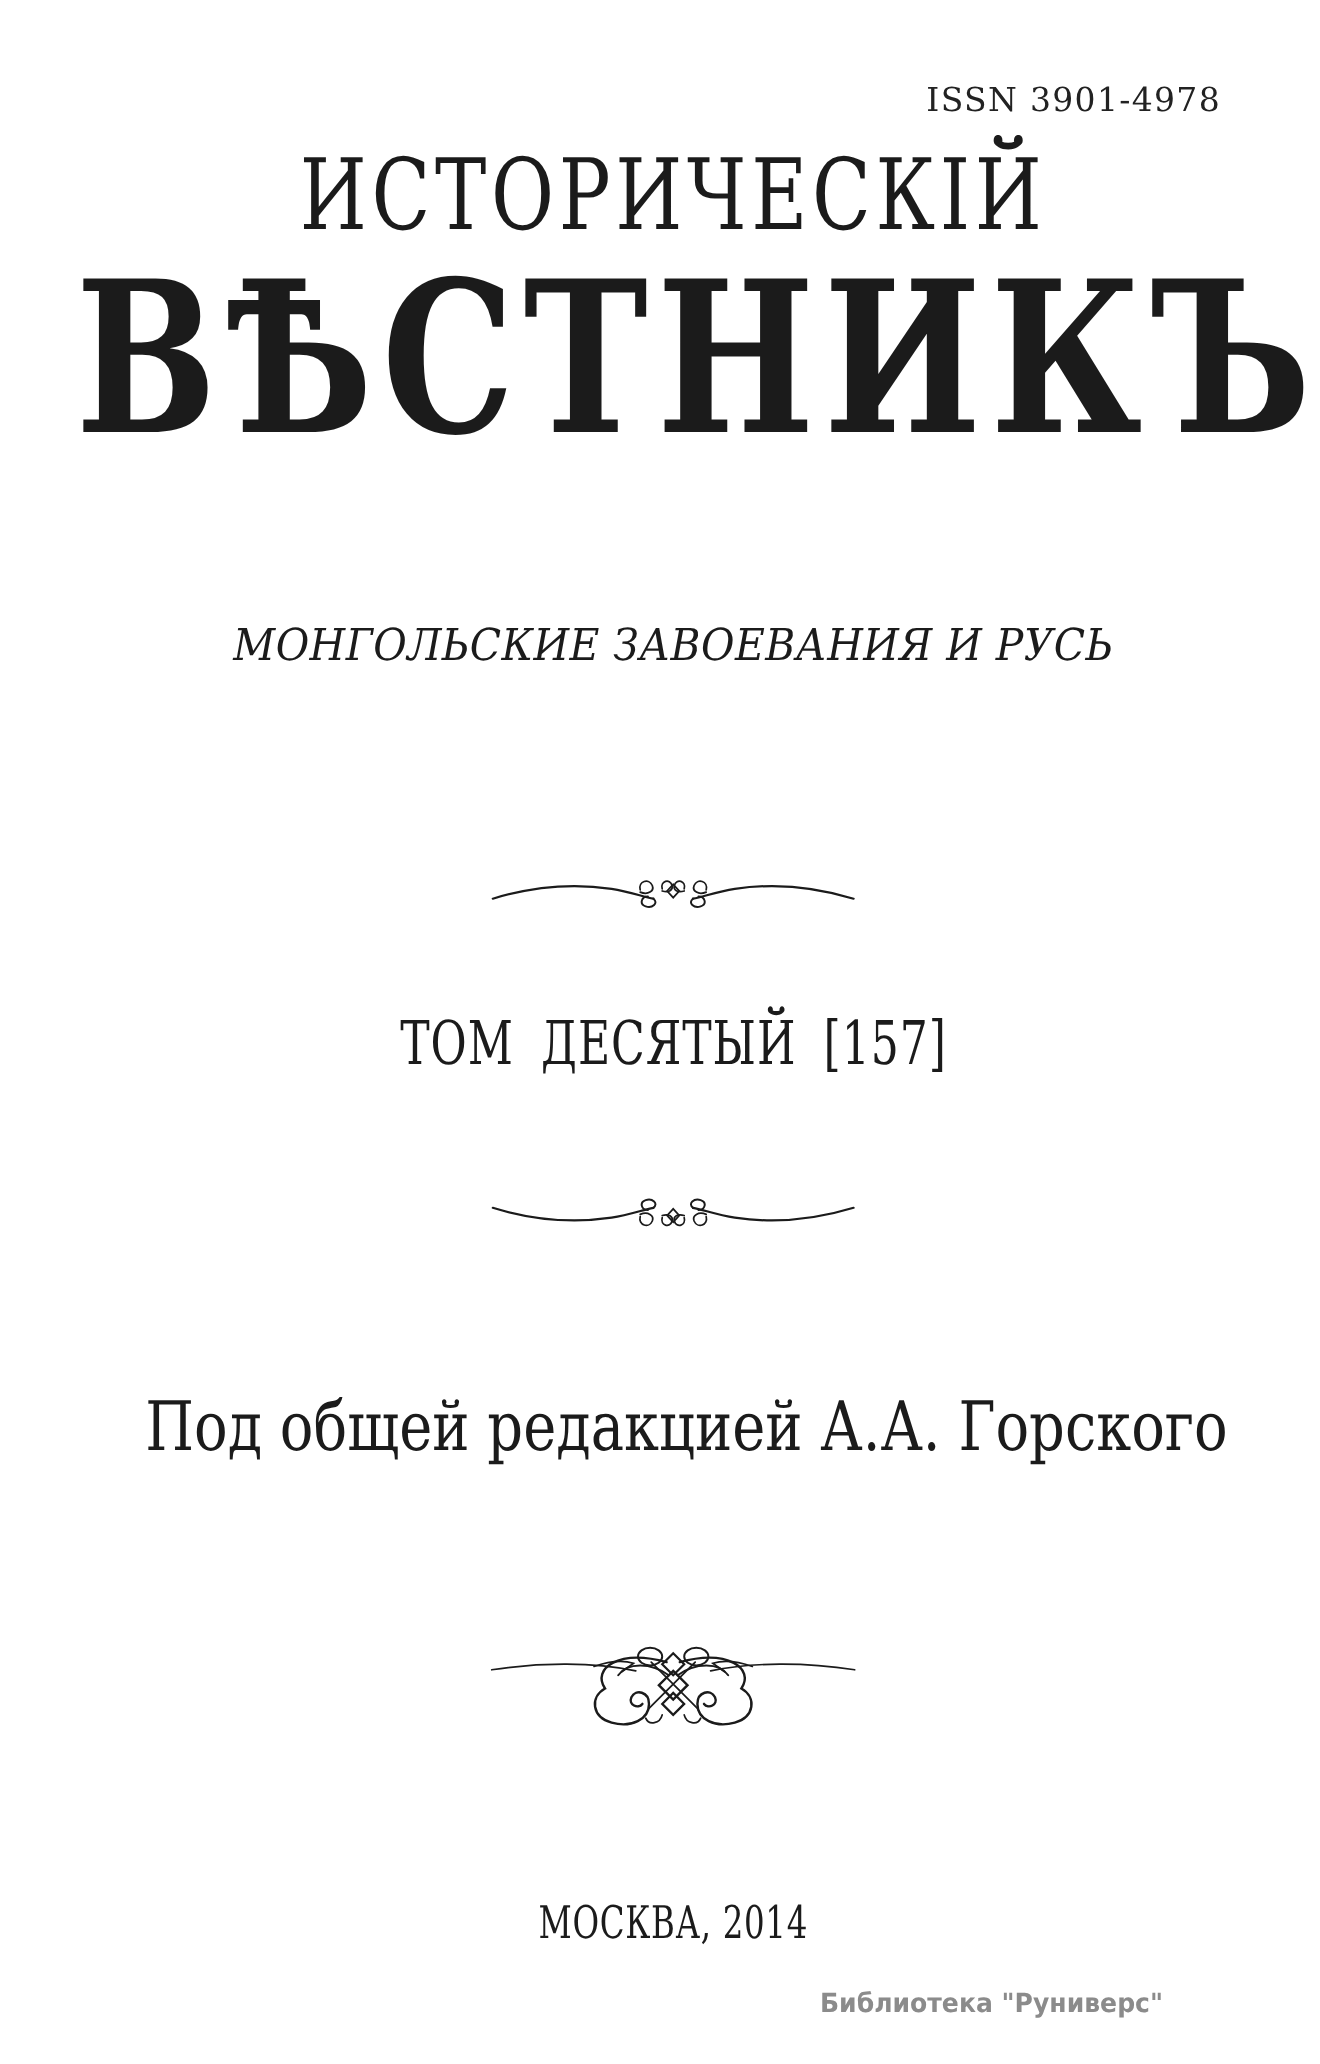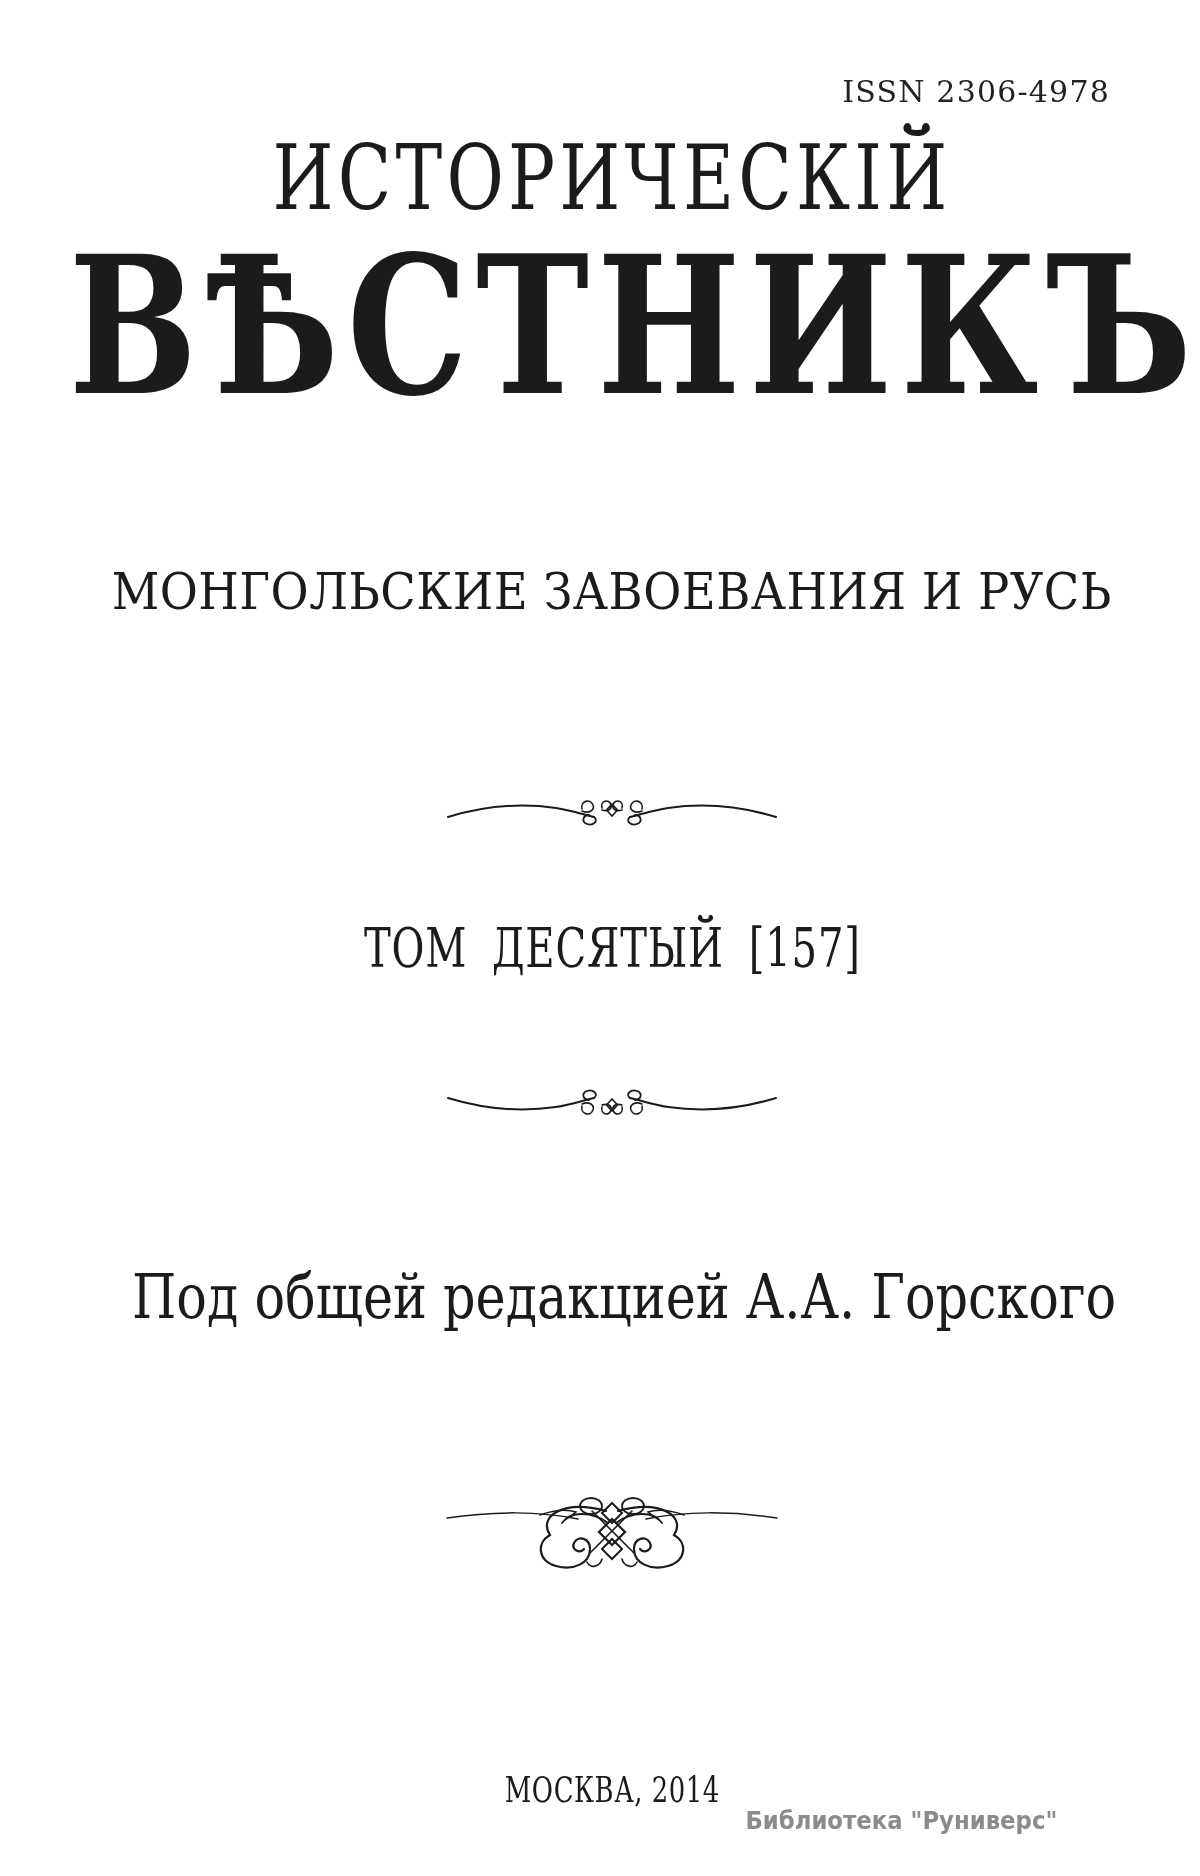--- a/index.html
+++ b/index.html
@@ -25,27 +25,27 @@
     position:absolute;
     top:74px; right:90px;
     font-size:30px;
     letter-spacing:0.04em;
     color:#222;
   }
   .masthead1{top:133px;font-size:70px;letter-spacing:0.06em;}
   .masthead1 .t{transform:scale(1,1.28);}
   .masthead2{top:230px;font-size:152px;letter-spacing:8px;font-weight:bold;text-align:right;}
   .masthead2 .t{transform:scale(1,1.26);}
-  .series{top:567px;font-size:50px;letter-spacing:0.01em;}
+  .series{top:567px;font-size:40px;letter-spacing:0.01em;font-style:italic;}
   .series .t{transform:scale(0.93,1);}
   .volume{top:921px;font-size:55px;font-weight:normal;word-spacing:0.28em;letter-spacing:0.02em;}
   .volume .t{transform:scale(0.73,1);}
   .editor{top:1266px;font-size:62px;}
   .editor .t{transform:scale(0.82,1);}
-  .imprint{top:1728px;font-size:36px;letter-spacing:0.02em;margin-top:44px;}
+  .imprint{top:1728px;font-size:41px;letter-spacing:0.02em;}
   .imprint .t{transform:scale(0.72,1);}
 
   .divider{position:absolute;left:24px;right:0;text-align:center;}
   .divider-top{top:794px;}
   .divider-bottom{top:1089px;}
   .divider-bottom svg{transform:scaleY(-1);}
   .tailpiece{position:absolute;left:24px;right:0;top:1491px;text-align:center;}
   svg{display:inline-block;vertical-align:top;}
 
   .watermark{
@@ -58,21 +58,21 @@
     line-height:1;
     white-space:nowrap;
   }
   .watermark .t{transform:scale(0.95,1);transform-origin:top right;}
 </style>
 </head>
 <body>
 
 <div class="page">
 
-  <div class="issn">ISSN 2306-4978</div>
+  <div class="issn">ISSN 3901-4978</div>
 
   <div class="cline masthead1">
     <span class="t">ИСТОРИЧЕСКІЙ</span>
   </div>
 
   <div class="cline masthead2">
     <span class="t">ВѢСТНИКЪ</span>
   </div>
 
   <div class="cline series">

